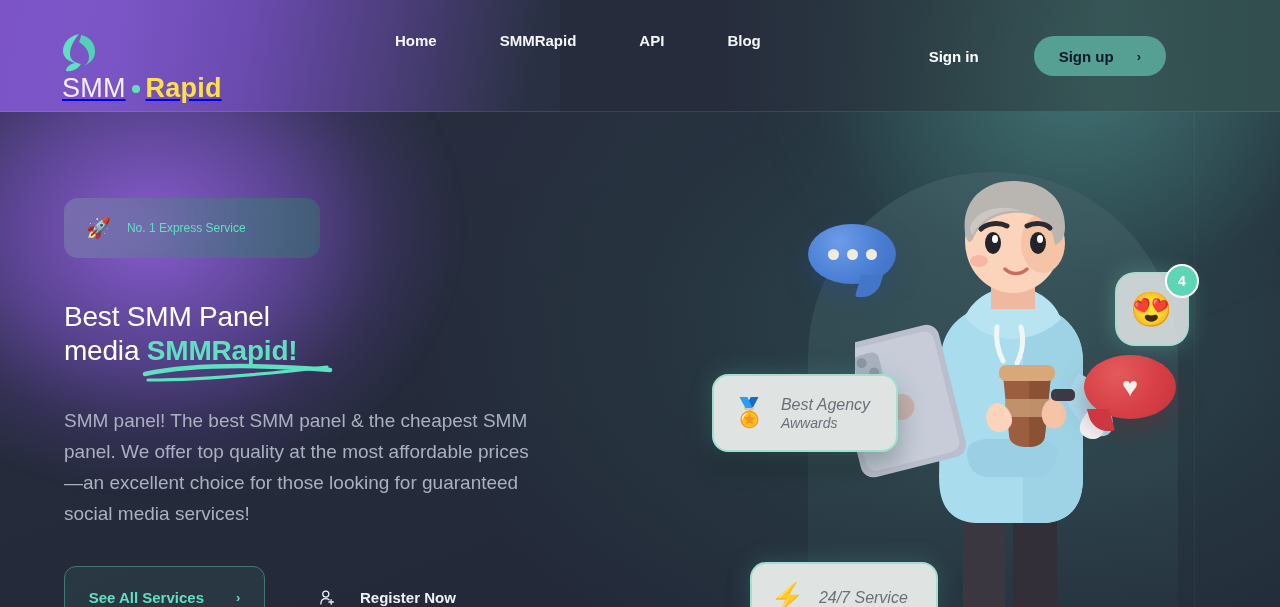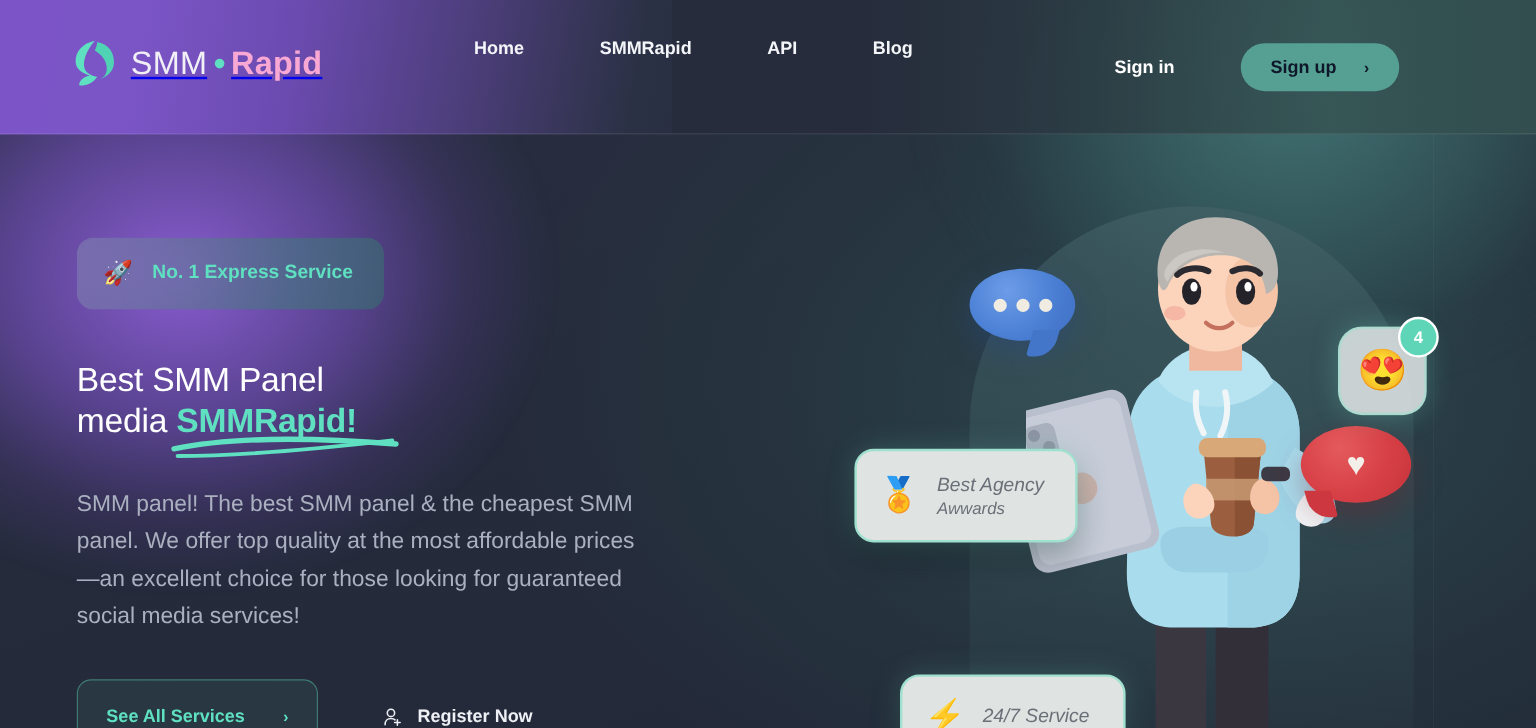--- a/index.html
+++ b/index.html
@@ -69,36 +69,37 @@
     background: rgba(255,255,255,0.10);
   }
   .header-inner {
     position: relative; z-index: 5;
     width: 1280px; height: 112px;
     display: flex; align-items: center;
   }
 
   .logo {
     position: absolute; left: 62px; top: 33px;
-    display: flex; align-items: center; gap: 13px;
+    display: flex; align-items: flex-start; 
     cursor: pointer;
+    flex-direction: column;
   }
   .logo-mark { width: 34px; height: 40px; display: block; }
   .logo-text {
     font-size: 27px; letter-spacing: 0.2px;
     color: #ffffff; white-space: nowrap;
     display: flex; align-items: center; gap: 5px;
   }
   .logo-smm { font-weight: 400; color: #f2f0f7; }
   .logo-dot {
     width: 8px; height: 8px; border-radius: 50%;
     background: #5fe0c0; display: inline-block;
     margin: 0 1px;
   }
-  .logo-rapid { font-weight: 700; color: #f9a8d4; }
+  .logo-rapid { font-weight: 700; color: #fde047; }
 
   .nav {
     position: absolute; left: 395px; top: 0;
     height: 80px; display: flex; align-items: center; gap: 0;
   }
   .nav a {
     color: #f4f5f8; text-decoration: none;
     font-size: 15px; font-weight: 600;
     padding: 8px 0; margin-right: 63px;
     white-space: nowrap;
@@ -131,21 +132,21 @@
   .badge {
     display: inline-flex; align-items: center; gap: 16px;
     width: 256px; height: 60px;
     padding: 0 22px;
     border-radius: 14px;
     background: linear-gradient(100deg, rgba(132,134,180,0.55) 0%, rgba(93,123,143,0.55) 35%, rgba(64,120,122,0.60) 70%, rgba(57,110,112,0.62) 100%);
     backdrop-filter: blur(2px);
     cursor: pointer;
   }
   .badge-emoji { font-size: 20px; line-height: 1; }
-  .badge-text { color: #5fe0c0; font-size: 16px; font-weight: 700; white-space: nowrap; }
+  .badge-text { color: #5fe0c0; font-size: 12px; font-weight: 400; white-space: nowrap; }
 
   .headline {
     margin-top: 42px;
     font-size: 28px; line-height: 1.22;
     color: #ffffff; font-weight: 400;
     letter-spacing: -0.2px;
   }
   .headline .hl-accent {
     color: #5fe0c0; font-weight: 700;
     position: relative; display: inline-block;
@@ -172,21 +173,21 @@
     width: 201px; height: 62px;
     border: 1px solid #3f7a72;
     border-radius: 12px;
     background: rgba(47,74,78,0.42);
     color: #5fe0c0; font-size: 15px; font-weight: 600;
     cursor: pointer; white-space: nowrap;
     font-family: "Liberation Sans", sans-serif;
   }
   .btn-outline .chev { color: #5fe0c0; font-size: 13px; }
   .link-register {
-    display: inline-flex; align-items: center; gap: 12px;
+    display: inline-flex; align-items: center; gap: 24px;
     color: #eef0f5; font-size: 15px; font-weight: 600;
     text-decoration: none; white-space: nowrap;
     cursor: pointer;
   }
 
   
   .hero-art {
     position: absolute; left: 690px; top: 112px;
     width: 590px; height: 495px;
     z-index: 15;

